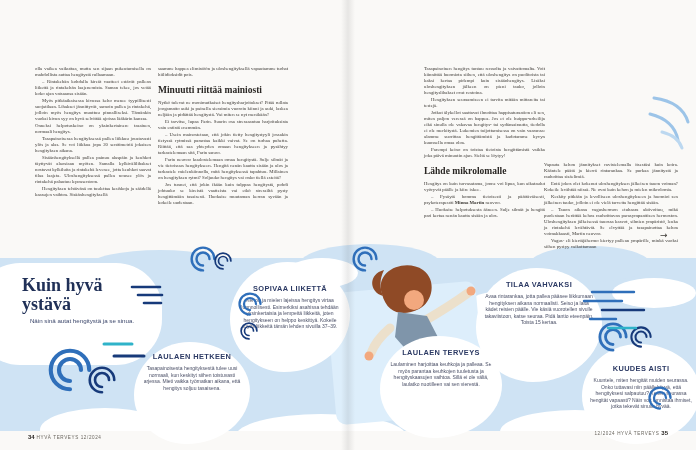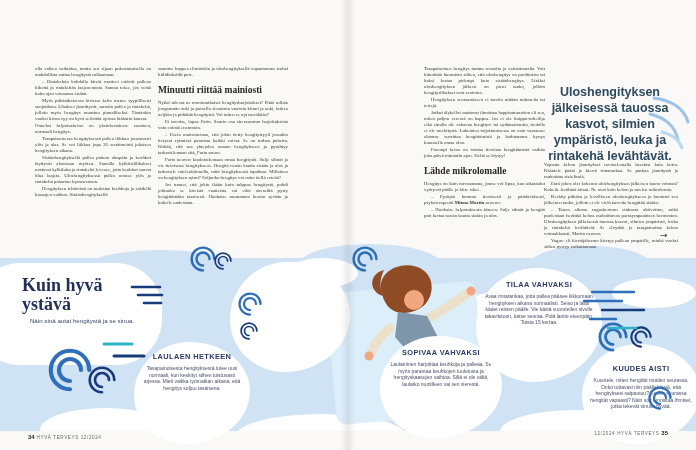--- a/index.html
+++ b/index.html
@@ -95,21 +95,20 @@
   <div class="col" style="left:158px;top:66px;width:130px;">
     <p>saamme happea elimistöön ja uloshengityksellä vapautamme turhat hiilidioksidit pois.</p>
     <h3 class="sec-head">Minuutti riittää mainiosti</h3>
     <p>Nytkö tulevat ne monimutkaiset hengitysharjoitukset? Pitää rullata joogamatto auki ja painella sieraimia vuoroin kiinni ja auki, laskea neljään ja pidättää hengitystä. Vai miten se nyt menikään?</p>
     <p class="ind">Ei tarvitse, lupaa Farin. Suurin osa stressaantuu harjoituksista vain entistä enemmän.</p>
     <p class="ind">– Usein mainostetaan, että jokin tietty hengitystyyli jossakin tietyssä rytmissä parantaa kaikki vaivat. Se on turhaa puhetta. Riittää, että saa yhteyden omaan hengitykseen ja pysähtyy tarkastelemaan sitä, Farin sanoo.</p>
     <p class="ind">Farin neuvoo kuulostelemaan omaa hengitystä. Sulje silmät ja vie tietoisuus hengitykseen. Hengitä nenän kautta sisään ja ulos ja tarkastele mielenkiinnolla, mitä hengityksessä tapahtuu. Millainen on hengityksen rytmi? Soljuuko hengitys vai onko tiellä esteitä?</p>
     <p class="ind">Jos tunnet, että jokin ikään kuin tulppaa hengitystä, pohdi johtuuko se kireistä vaatteista vai etkö stressiltä pysty hengittämään tasaisesti. Huokaise muutaman kerran syvään ja kokeile uudestaan.</p>
   </div>
 
-  <div class="pull-quote">Uloshengityksen jälkeisessä tauossa kasvot, silmien ympäristö, leuka ja rintakehä levähtävät.</div>
   <div class="col qcol">
     <p>Vapauta kehon jännitykset ravistelemalla itsestäsi kuin koira. Kääntele päätä ja kierrä rintarankaa. Se purkaa jännitystä ja rauhoittaa sisäelimiä.</p>
     <p class="ind">Entä jokos olet kokenut uloshengityksen jälkeisen tauon voiman? Kokeile levähtää niissä. Ne ovat kuin kehon ja mielen mikrolomia.</p>
     <p class="ind">Keskity pitkään ja levolliseen uloshengitykseen ja huomioi sen jälkeinen tauko, jolloin ei ole vielä tarvetta hengittää sisään.</p>
     <p class="ind">– Tauon aikana vagushermon etuhaara aktivoituu, mikä puolestaan herättää kehoa rauhoittavan parasympaattisen hermoston. Uloshengityksen jälkeisessä tauossa kasvot, silmien ympäristö, leuka ja rintakehä levähtävät. Se elvyttää ja tasapainottaa kehoa voimakkaasti, Martin neuvoo.</p>
     <p class="ind">Vagus- eli kiertäjähermo kiertyy pallean ympärille, minkä vuoksi siihen pystyy vaikuttamaan</p>
   </div>
   <div class="cont-arrow">→</div>
 
   <div class="feature-blob"></div>
@@ -135,24 +134,28 @@
     <path d="M122 159 L130 170 L120 169 Z" fill="#8a4a28"></path>
   </svg>
 
   <div class="tipcloud" style="left:134px;top:342px;width:116px;height:102px;"></div>
   <div class="tip" style="left:142px;top:352px;width:100px;">
     <p class="t">LAULAEN HETKEEN</p>
     <p class="b">Tasapainoisesta hengityksestä tulee uusi normaali, kun keskityt siihen toistuvasti arjessa. Mieti vaikka työmatkan aikana, että hengitys soljuu tasaisena.</p>
   </div>
 
   <div class="tipcloud" style="left:230px;top:262px;width:120px;height:110px;"></div>
+  <div class="tip" style="left:238px;top:284px;width:104px;">
+    <p class="t">SOPIVAA LIIKETTÄ</p>
+    <p class="b">Kehon ja mielen lajeissa hengitys virtaa luonnollisesti. Esimerkiksi asahissa tehdään yksinkertaisia ja lempeitä liikkeitä, joten hengitykseen on helppo keskittyä. Kokeile myös liikkeitä tämän lehden sivuilla 37–39.</p>
+  </div>
 
   <div class="tipcloud" style="left:380px;top:336px;width:122px;height:102px;"></div>
   <div class="tip" style="left:388px;top:348px;width:106px;">
-    <p class="t">SOPIVAA VAHVAKSI</p>
+    <p class="t">LAULAEN TERVEYS</p>
     <p class="b">Laulaminen harjoittaa keuhkoja ja palleaa. Se myös parantaa keuhkojen tuuletusta ja hengityskaasujen vaihtoa. Sillä ei ole väliä, laulatko nuotilleen vai sen vierestä.</p>
   </div>
 
   <div class="tipcloud" style="left:476px;top:268px;width:126px;height:114px;"></div>
   <div class="tip" style="left:484px;top:280px;width:110px;">
     <p class="t">TILAA VAHVAKSI</p>
     <p class="b">Avaa rintarankaa, jotta pallea pääsee liikkumaan hengityksen aikana normaalisti. Seiso ja laita kädet reisien päälle. Vie käsiä vuorotellen sivulle takaviistoon, katse seuraa. Pidä lantio eteenpäin. Toista 15 kertaa.</p>
   </div>
 
   <div class="tipcloud" style="left:582px;top:344px;width:118px;height:100px;"></div>

